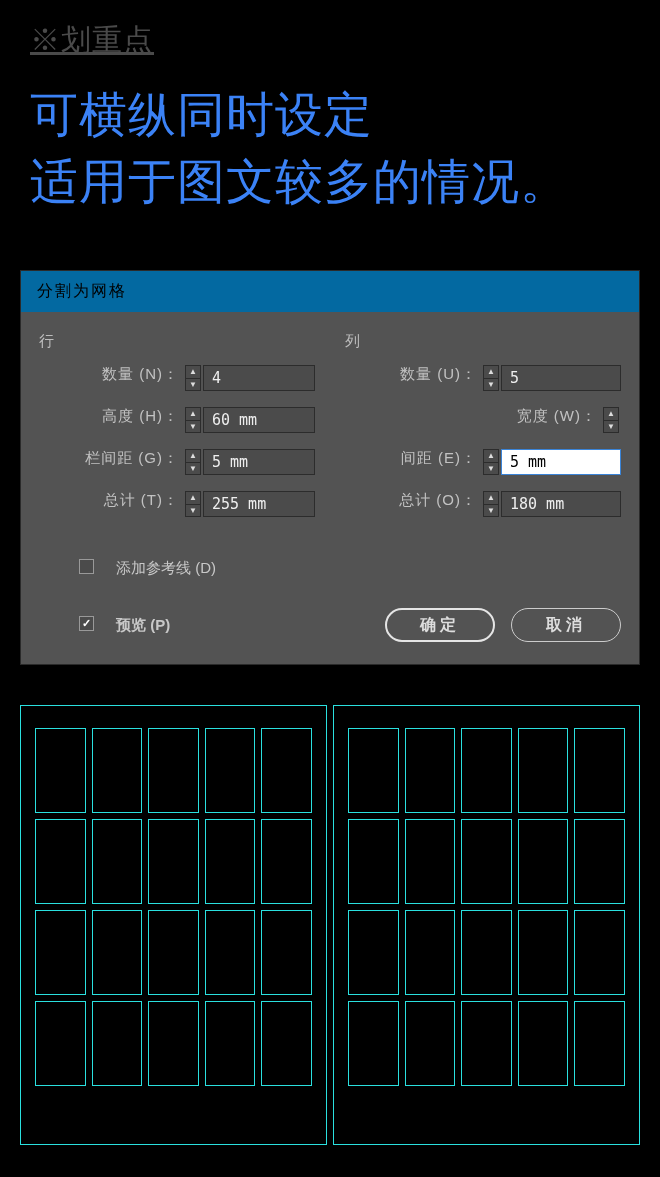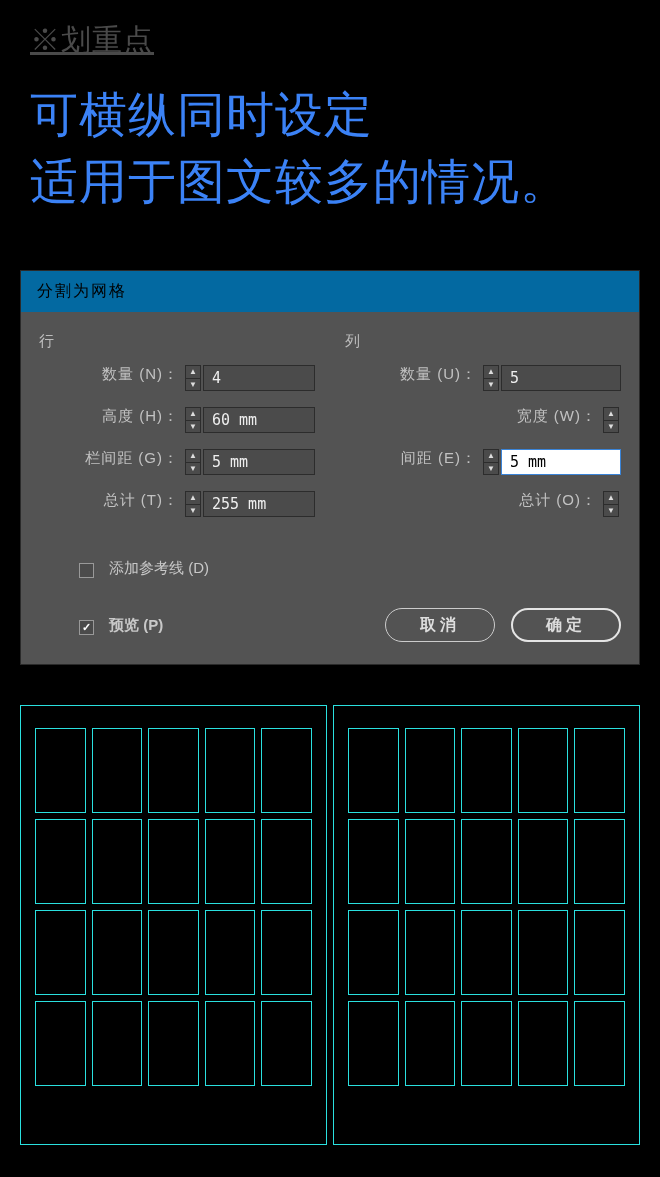--- a/index.html
+++ b/index.html
@@ -107,23 +107,23 @@
   }
   .num-input.focused {
     background: #fff;
     color: #000;
     border: 1px solid #3a84d8;
   }
   #col .num-input { width: 120px; }
 
   .checkbox-row {
     display: flex;
-    align-items: flex-end;
+    align-items: flex-start;
     margin-top: 26px;
-    gap: 15px;
+    gap: 22px;
     padding-left: 40px;
   }
   .cb {
     width: 15px;
     height: 15px;
     border: 1px solid #999;
     background: #4b4b4b;
     display: flex;
     align-items: center;
     justify-content: center;
@@ -260,37 +260,38 @@
           </div>
           <input class="num-input focused" value="5 mm" style="">
         </div>
 
         <div class="field-row">
           <span class="field-label">总计 (O)：</span>
           <div class="stepper">
             <div class="stepper-btn">▲</div>
             <div class="stepper-btn">▼</div>
           </div>
+          <input class="num-input" value="180 mm" style="">
         </div>
       </div>
     </div>
 
     <div class="checkbox-row">
       <div class="cb"></div>
       <span>添加参考线 (D)</span>
     </div>
 
     <div class="button-row">
       <div class="checkbox-row" style="margin-top:0">
         <div class="cb checked"></div>
         <span>预览 (P)</span>
       </div>
       <div class="spacer"></div>
+      <div class="pill-btn primary">确定</div>
       <div class="pill-btn">取消</div>
-      <div class="pill-btn primary">确定</div>
     </div>
   </div>
 </div>
 
 <div class="preview-area">
   <div class="page">
       <div class="cell"></div>
       <div class="cell"></div>
       <div class="cell"></div>
       <div class="cell"></div>

